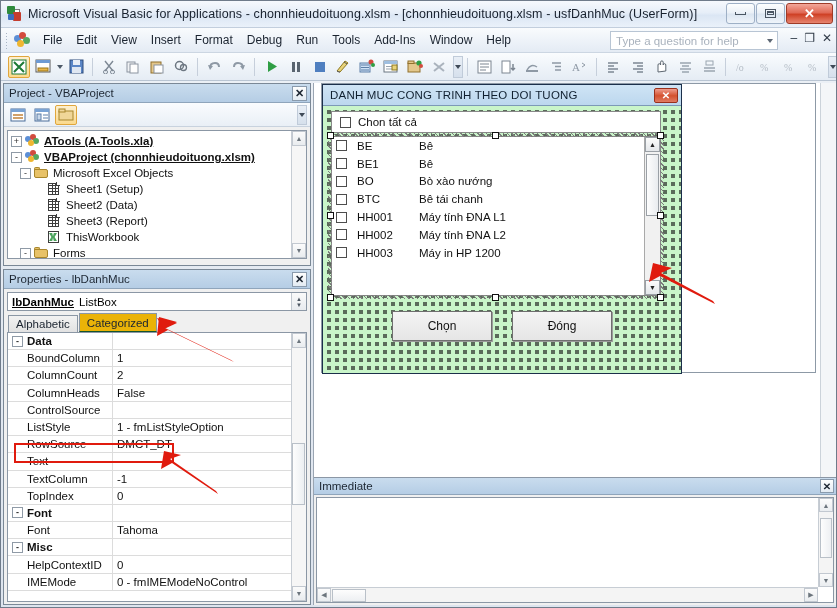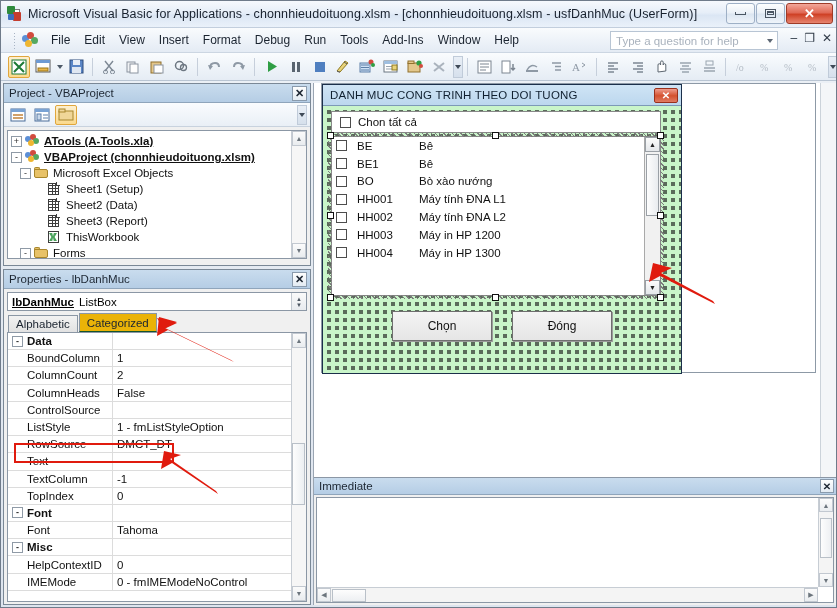--- a/index.html
+++ b/index.html
@@ -67,21 +67,20 @@
   .glyph-min { display:block; width:11px; height:3px; border:1px solid #4a5562; border-top:none; }
   .glyph-max { display:block; width:11px; height:9px; border:1px solid #4a5562; }
   .glyph-max i { display:block; width:7px; height:4px; border:1px solid #4a5562; margin:1px auto 0; border-top-width:2px; }
 
   
   .menubar {
     position: absolute; left: 0; top: 27px; width: 835px; height: 25px;
     background: linear-gradient(to bottom,#f9fbfd 0%,#eef3f9 50%,#e4ebf4 100%);
     display: flex; align-items: center;
     border-bottom: 1px solid #ccd6e2;
-    padding-left: 8px;
   }
   .grip {
     width: 4px; height: 17px; margin-left: 4px; margin-right: 2px;
     background-image: radial-gradient(circle, #a8b4c4 40%, transparent 42%);
     background-size: 3px 3px;
   }
   .vba-ico {
     width: 18px; height: 18px; margin: 0 5px 0 2px; position: relative; flex:none;
   }
   .vba-ico span { position:absolute; border-radius:50%; }
@@ -913,38 +912,38 @@
                   <span class="c1">BE1</span>
                   <span class="c2">Bê</span>
                 </div>
                 <div class="lb-row">
                   <span class="cbx"></span>
                   <span class="c1">BO</span>
                   <span class="c2">Bò xào nướng</span>
                 </div>
                 <div class="lb-row">
                   <span class="cbx"></span>
+                  <span class="c1">BTC</span>
+                  <span class="c2">Bê tái chanh</span>
+                </div>
+                <div class="lb-row">
+                  <span class="cbx"></span>
                   <span class="c1">HH001</span>
                   <span class="c2">Máy tính ĐNA L1</span>
                 </div>
                 <div class="lb-row">
                   <span class="cbx"></span>
                   <span class="c1">HH002</span>
                   <span class="c2">Máy tính ĐNA L2</span>
                 </div>
                 <div class="lb-row">
                   <span class="cbx"></span>
                   <span class="c1">HH003</span>
                   <span class="c2">Máy in HP 1200</span>
                 </div>
-                <div class="lb-row">
-                  <span class="cbx"></span>
-                  <span class="c1">HH004</span>
-                  <span class="c2">Máy in HP 1300</span>
-                </div>
               </div>
             <div class="lb-sb">
               <div class="ar">▲</div>
               <div class="thumb"></div>
               <div class="ar" style="position:absolute;left:0;right:0;bottom:0;">▼</div>
             </div>
           </div>
 
           <div class="handle" style="left:4px;   top:26px;"></div>
           <div class="handle" style="left:169px; top:26px;"></div>

